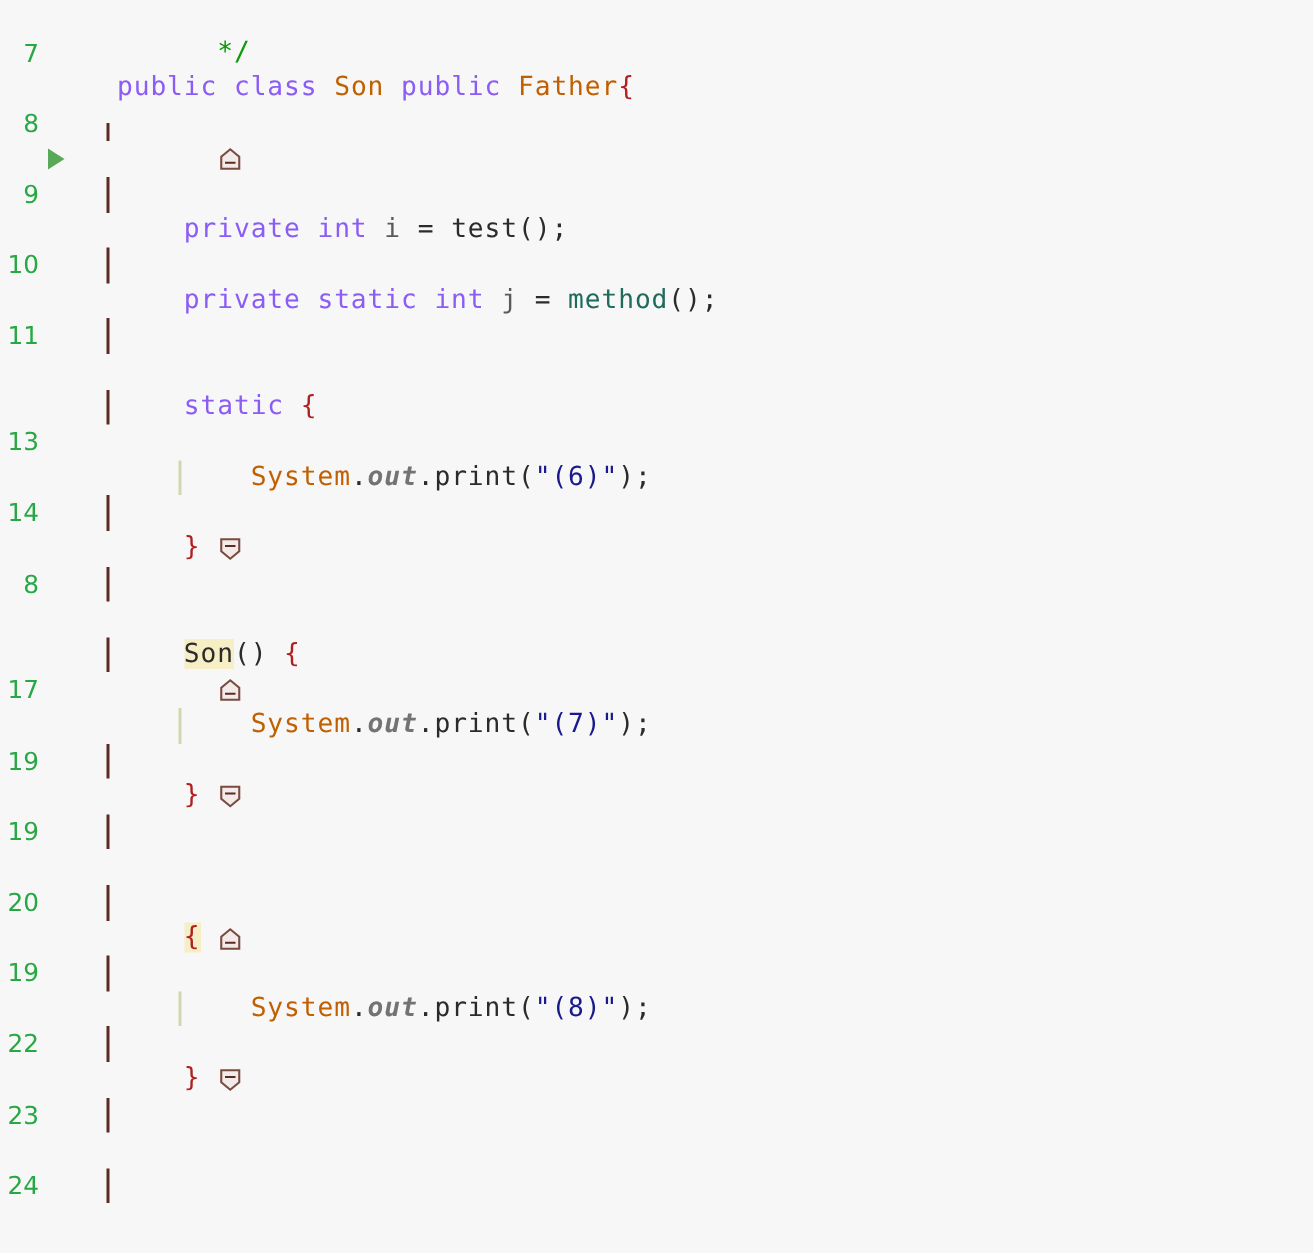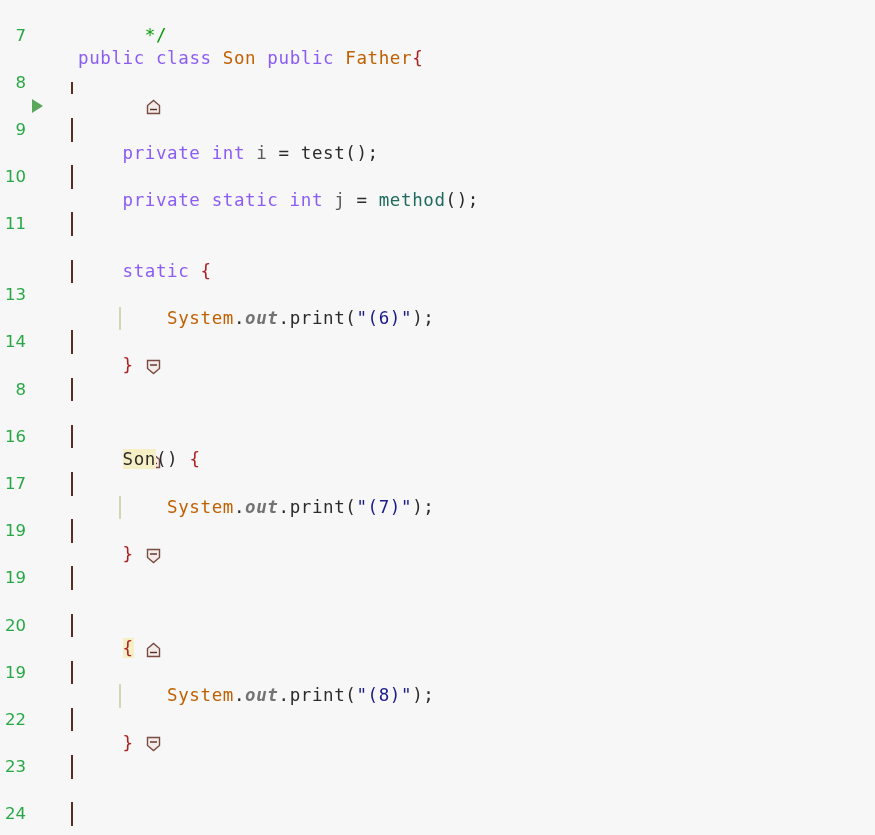--- a/index.html
+++ b/index.html
@@ -204,26 +204,20 @@
       <span class="fold-marker">
         <svg width="17" height="16" viewBox="0 0 17 16">
             <path d="M2.5 14.5 V6.5 L8.5 1.5 L14.5 6.5 V14.5 Z" fill="#f2ebe9" stroke="#7a4b40" stroke-width="1.4"></path>
             <path d="M5 10.5 H12" stroke="#5c2b22" stroke-width="1.4"></path>
           </svg>
       </span>
     </span>
     <span class="code"><span>    </span><span class="brace">}</span></span>
   </div>
 
-  <div class="row" style="top:212.4px">
-    <span class="gutter-num">16</span>
-    <span class="gutter-icons"></span>
-    <span class="fold-col"><span class="fold-line"></span></span>
-    <span class="code"></span>
-  </div>
 
   <div class="row" style="top:236px">
     <span class="gutter-num">17</span>
     <span class="gutter-icons"></span>
     <span class="fold-col">
       <span class="fold-line"></span>
       <span class="fold-marker">
         <svg width="17" height="16" viewBox="0 0 17 16">
             <path d="M2.5 1.5 V9.5 L8.5 14.5 L14.5 9.5 V1.5 Z" fill="#f2ebe9" stroke="#7a4b40" stroke-width="1.4"></path>
             <path d="M5 6 H12" stroke="#5c2b22" stroke-width="1.4"></path>

